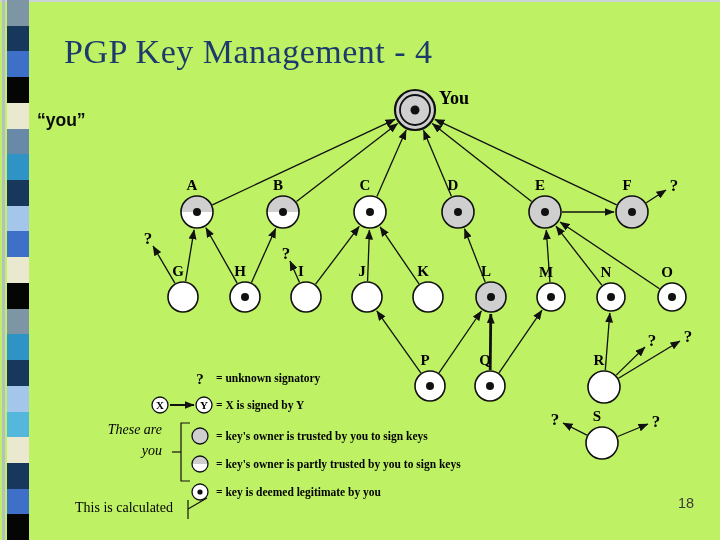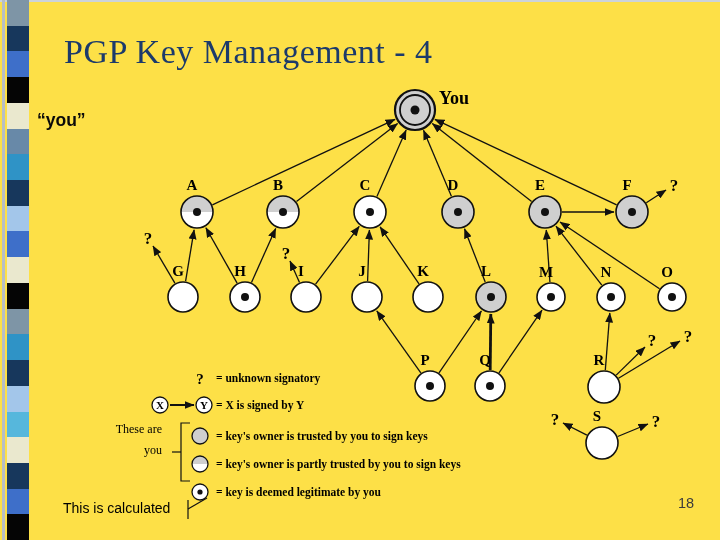--- a/index.html
+++ b/index.html
@@ -1,29 +1,29 @@
 <!DOCTYPE html>
 <html><head>
 <meta charset="utf-8">
 <style>
   html,body{margin:0;padding:0;}
   body{width:720px;height:540px;background:#ffffff;overflow:hidden;position:relative;
        font-family:"Liberation Sans",sans-serif;}
-  #page{position:absolute;left:0;top:0;width:720px;height:540px;background:#fde047;}
+  #page{position:absolute;left:0;top:0;width:720px;height:540px;background:#bef264;}
   .edge-left{position:absolute;left:2px;top:0;width:3px;height:540px;background:#b7bec5;}
   .edge-top{position:absolute;left:0;top:0;width:720px;height:2px;background:#ccd3d9;}
   .strip{position:absolute;left:7px;top:0;width:22px;height:540px;display:flex;flex-direction:column;}
   .strip .sq{flex:1;}
   .title{position:absolute;left:64px;top:33px;font-family:"Liberation Serif",serif;
          font-size:34px;color:#1c3a6b;letter-spacing:0.5px;white-space:nowrap;}
   .intro{position:absolute;left:37px;top:109px;font-size:17.5px;font-weight:600;color:#0a0a0a;
          line-height:22px;}
   .assigned{position:absolute;left:70px;top:419px;width:92px;text-align:right;
-            font-family:"Liberation Serif",serif;font-size:12px;line-height:21px;color:#000;}
-  .calculated{position:absolute;left:63px;top:500px;font-family:Liberation Sans, sans-serif;
+            font-family:"Liberation Serif",serif;font-size:14px;line-height:21px;color:#000;font-style:italic;}
+  .calculated{position:absolute;left:75px;top:500px;font-family:Liberation Serif, serif;
               font-size:14px;color:#000;white-space:nowrap;}
   .pagenum{position:absolute;left:678px;top:495px;font-size:14.5px;color:#3c3c3c;}
   svg.diagram{position:absolute;left:0;top:0;}
 </style>
 </head>
 <body>
 
 <div id="page">
   <div class="edge-top"></div>
   <div class="edge-left"></div>

